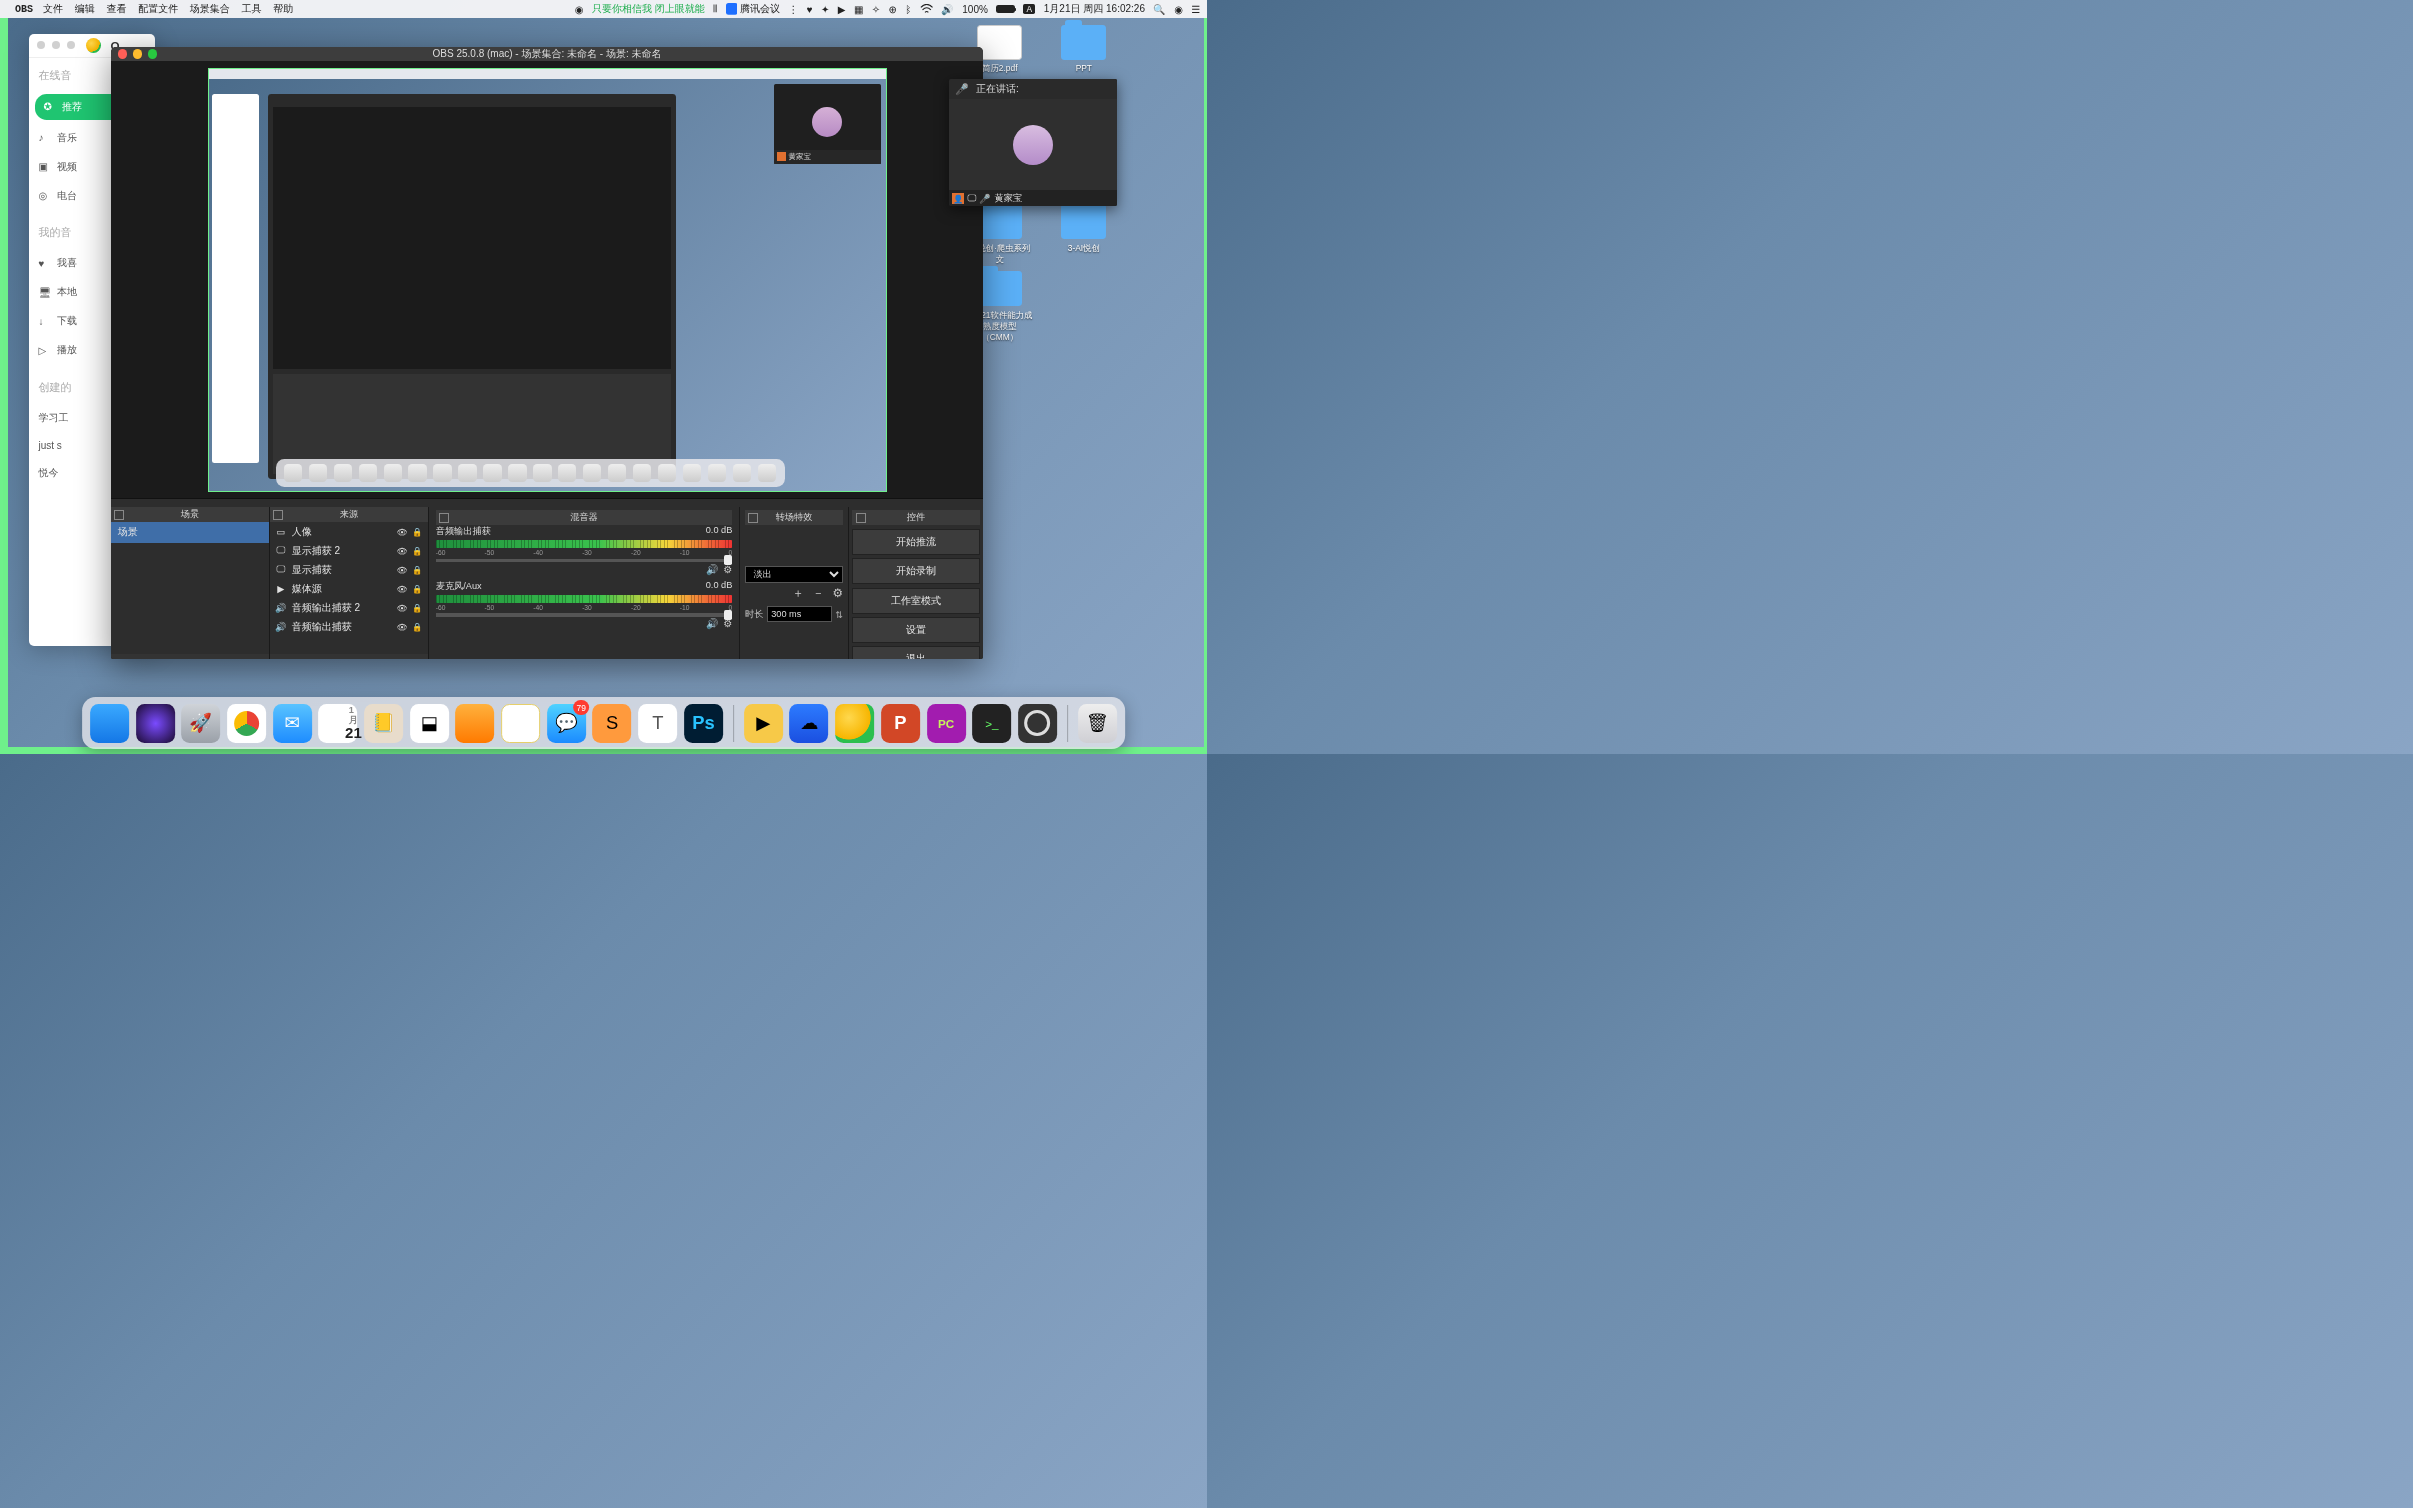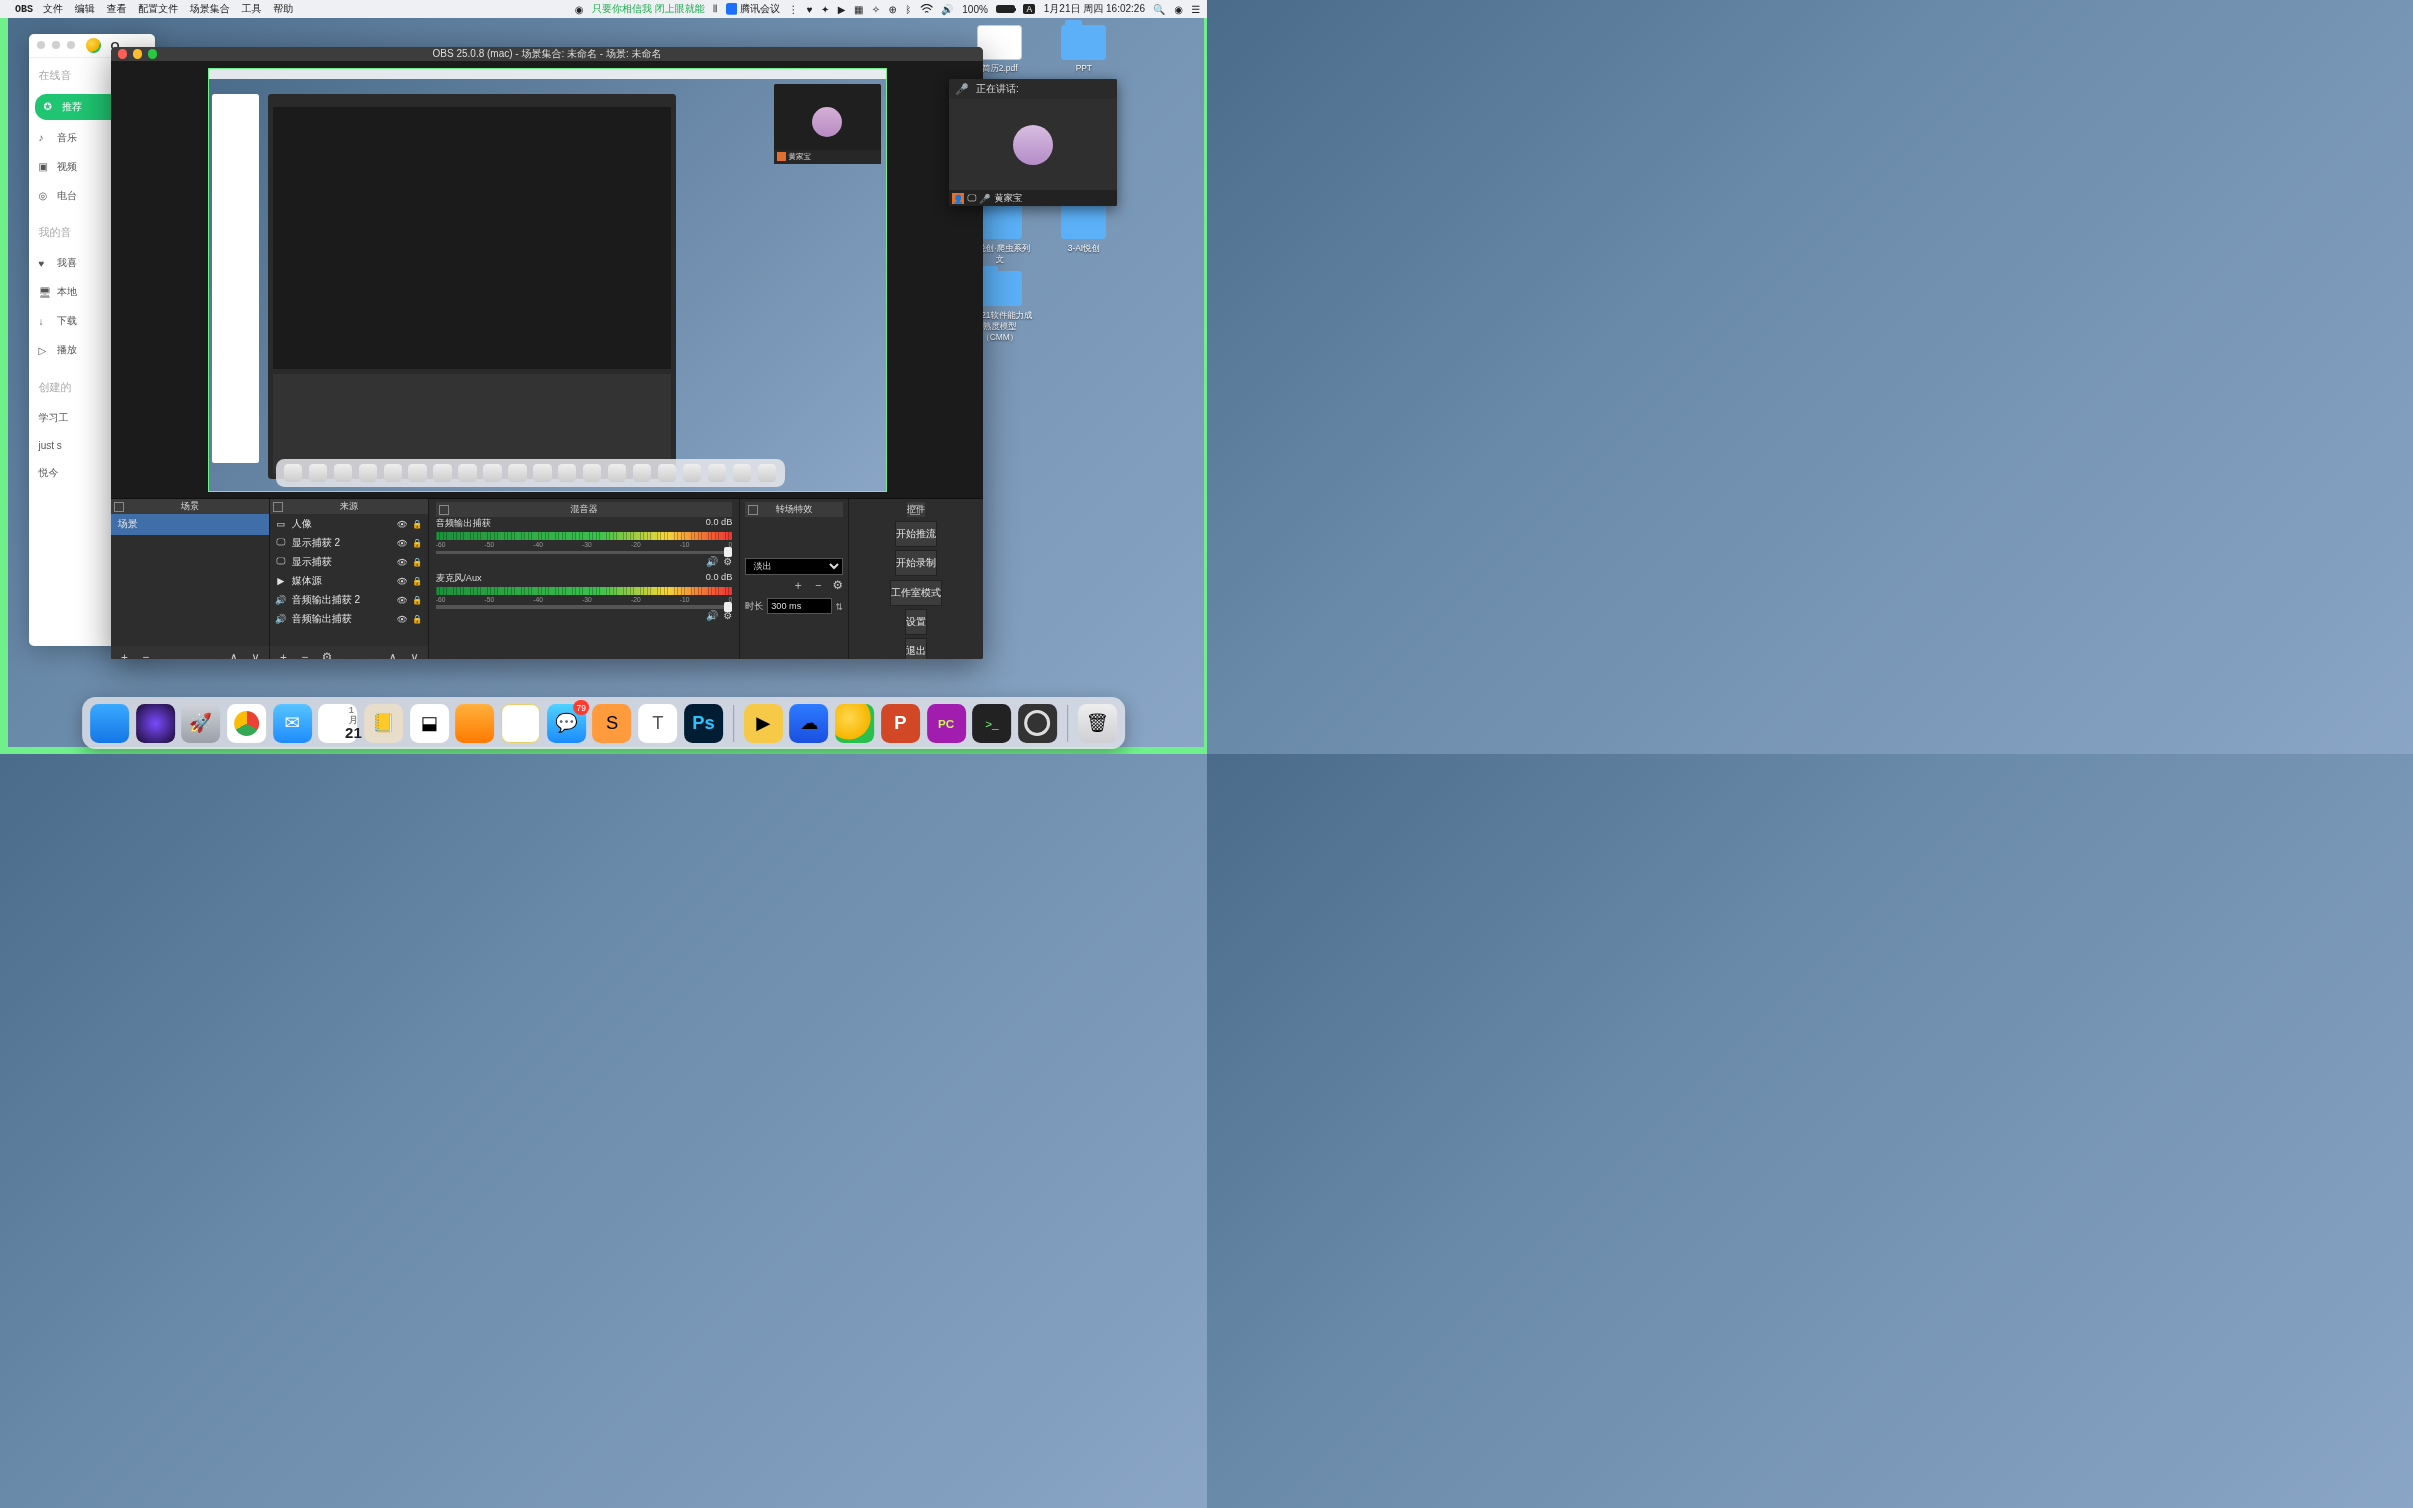--- a/index.html
+++ b/index.html
@@ -57,21 +57,21 @@
 .capture .mini-dock span { width:18.4px; height:18.4px; border-radius:4.2px; background:linear-gradient(#eee,#ccc); }
 .capture .mini-bar { position:absolute; top:0; left:0; right:0; height:10px; background:rgba(245,245,247,.9); }
 .capture .mini-left { position:absolute; top:25px; left:3.4px; width:47px; height:369px; background:#fff; border-radius:2.5px; }
 .capture .mini-tencent { position:absolute; top:15px; right:5px; width:107px; height:80px; background:#1f1f1f; border-radius:1.7px;}
 .capture .mini-tencent .av { width:30px; height:30px; border-radius:50%; background:linear-gradient(#d5b0d6,#b78bc4); margin:23.5px auto 0;}
 .capture .mini-tencent .nb { position:absolute; left:0; bottom:0; right:0; height:13.4px; background:rgba(40,40,40,.9); font-size:7.5px; color:#ddd; display:flex; align-items:center; padding-left:3.4px; gap:2.5px;}
 .capture .mini-tencent .nb .sq{width:9.2px;height:9.2px;background:#e07030;}
 
 
 .obs .docks { flex:1; display:flex; background:#2d2d2d; border-top:0.8px solid #111; }
-.dock { border-right:0.8px solid #1a1a1a; display:flex; flex-direction:column; }
+.dock { border-right:0.8px solid #1a1a1a; display:flex; flex-direction:column;margin-top:8px; }
 .dock:last-child{border-right:none;}
 .dock-head { height:15px; background:#3b3b3b; color:#d7d7d7; font-size:9.2px; display:flex; align-items:center; justify-content:center; position:relative;}
 .dock-head .pop { position:absolute; left:3.4px; width:10px; height:10px; border:0.8px solid #888; }
 .dock-body { flex:1; overflow:hidden; }
 .dock-foot { height:22px; background:#333; display:flex; align-items:center; gap:8.4px; padding:0 6.7px; color:#ccc; }
 .dock-foot .btn { width:13.4px; height:13.4px; display:flex; align-items:center; justify-content:center; font-size:11.7px; cursor:pointer; }
 
 .d-scenes { width:159px; }
 .d-scenes .scene-item { padding:3.4px 6.7px; font-size:10px; color:#e2e2e2; background:#3f6ea8; }
 .d-sources { width:159px; }
@@ -86,21 +86,21 @@
 .mix .bar::after{content:"";position:absolute;inset:0;background:repeating-linear-gradient(90deg,rgba(0,0,0,.25) 0 0.8px,transparent 0.8px 3.4px);}
 .mix .ticks { display:flex; justify-content:space-between; font-size:6.7px; color:#9a9a9a; margin-top:0.8px; }
 .mix .slider { height:3.4px; background:#555; margin-top:2.5px; position:relative; }
 .mix .slider .knob { position:absolute; right:0; top:-3.4px; width:8.4px; height:10px; background:#eee; border-radius:1.7px; }
 .mix .sider { display:flex; justify-content:flex-end; gap:5px; font-size:10px; color:#ccc; margin-top:1.7px;}
 .mix .sider span{cursor:pointer;}
 .d-trans { width:109px; padding:3.4px 5px;gap:40px; }
 .d-trans select, .d-trans input { width:100%; background:#000000; border:0.8px solid #555; color:#ddd; font-size:9.2px; padding:1.7px 3.4px; }
 .d-trans .row { display:flex; align-items:center; gap:3.4px; margin-top:5px; font-size:9.2px; color:#ccc;}
 .d-trans .pm { display:flex; gap:8.4px; justify-content:flex-end; margin:3.4px 0; color:#ccc; font-size:11.7px;}
-.d-ctrl { width:134px; padding:3.4px; display:flex; flex-direction:column; gap:3.4px;align-items:center; }
+.d-ctrl { width:134px; padding:3.4px; display:flex; flex-direction:column; gap:3.4px; }
 .d-ctrl button { background:#3c3c3c; border:0.8px solid #222; color:#e8e8e8; font-size:10px; padding:5px 0; cursor:pointer; }
 
 
 .tm { position:absolute; top:79px; left:949px; width:168px; height:127px; background:#1f1f1f; z-index:20; border-radius:1.7px; overflow:hidden; box-shadow:0 3.4px 13.4px rgba(0,0,0,.5);}
 .tm .tm-head { height:20px; background:#2a2a2a; color:#ddd; font-size:10px; display:flex; align-items:center; padding:0 6.7px; gap:6.7px;}
 .tm .tm-head .mic{font-size:11px;}
 .tm .tm-body { height:91px; display:flex; align-items:center; justify-content:center; background:#2f2f2f;}
 .tm .avatar { width:40px; height:40px; border-radius:50%; background:linear-gradient(#d8bde0,#b48cc9); }
 .tm .tm-foot { height:17px; background:rgba(35,35,35,.95); display:flex; align-items:center; font-size:9.2px; color:#e5e5e5; padding:0 3.4px; gap:3.4px;}
 .tm .tm-foot .tag{ width:11.7px; height:11.7px; background:#e07030; display:flex; align-items:center; justify-content:center; font-size:8.4px;}

